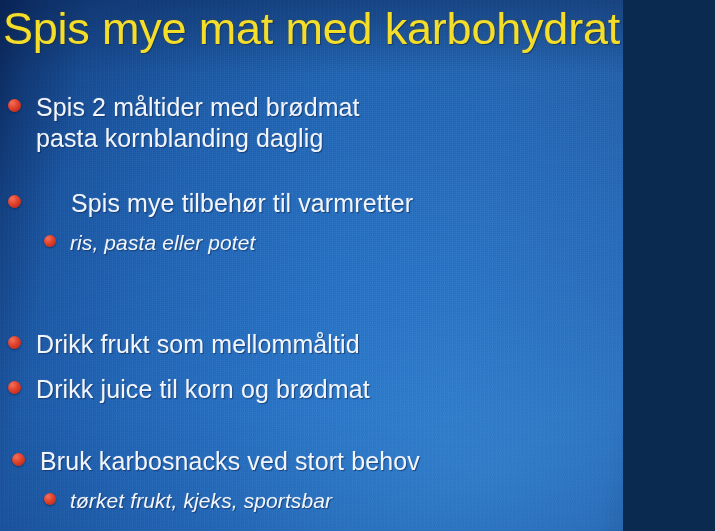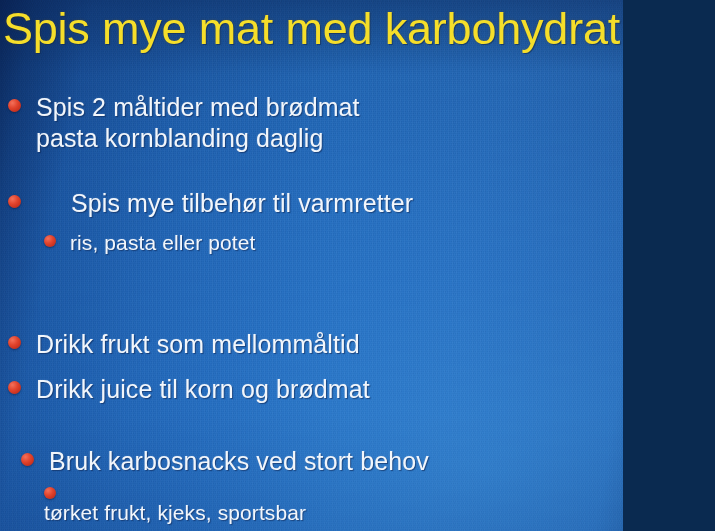--- a/index.html
+++ b/index.html
@@ -122,20 +122,21 @@
   }
   .lvl1-txt {
     font-size: 25px;
     line-height: 26px;
     letter-spacing: 0.1px;
   }
   .lvl2-txt {
     font-size: 21px;
     line-height: 22px;
     letter-spacing: 0.1px;
+    font-style: italic;
   }
 
   .cont-line {
     position: absolute;
     white-space: nowrap;
   }
 </style>
 </head>
 <body>
 
@@ -165,23 +166,23 @@
   <div class="row" style="left:8px; top:331px;">
     <span class="bullet lvl1"></span>
     <span class="txt lvl1-txt">Drikk frukt som mellommåltid</span>
   </div>
 
   <div class="row" style="left:8px; top:376px;">
     <span class="bullet lvl1"></span>
     <span class="txt lvl1-txt">Drikk juice til korn og brødmat</span>
   </div>
 
-  <div class="row" style="left:21px; top:448px;">
+  <div class="row" style="left:12px; top:448px;">
     <span class="bullet lvl1"></span>
     <span class="txt lvl1-txt">Bruk karbosnacks ved stort behov</span>
   </div>
 
-  <div class="row" style="left:44px; top:490px;flex-direction:column;">
+  <div class="row" style="left:44px; top:490px;">
     <span class="bullet lvl2"></span>
     <span class="txt lvl2-txt">tørket frukt, kjeks, sportsbar</span>
   </div>
 
 </div>
 
 </body></html>

